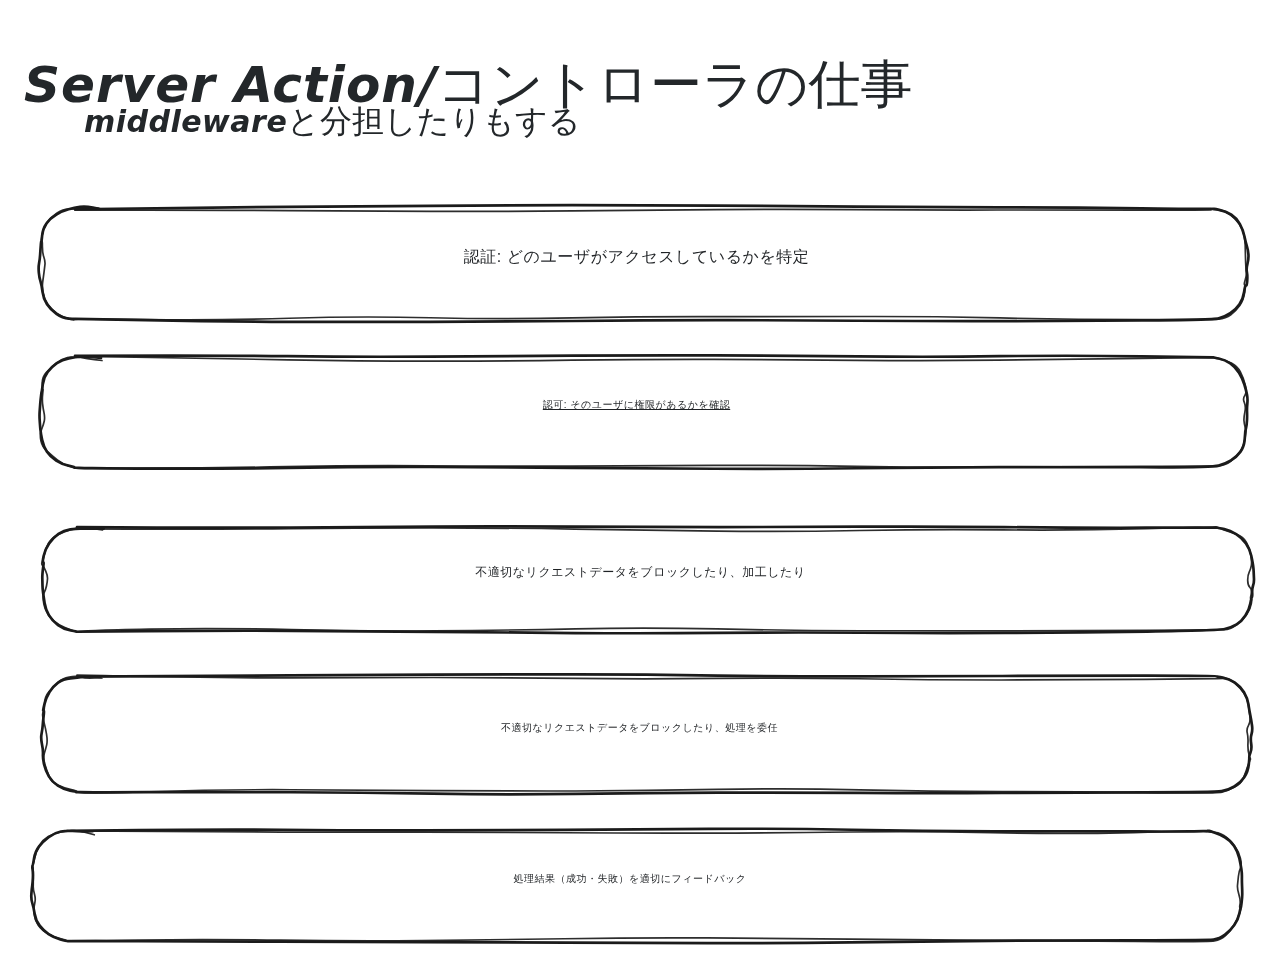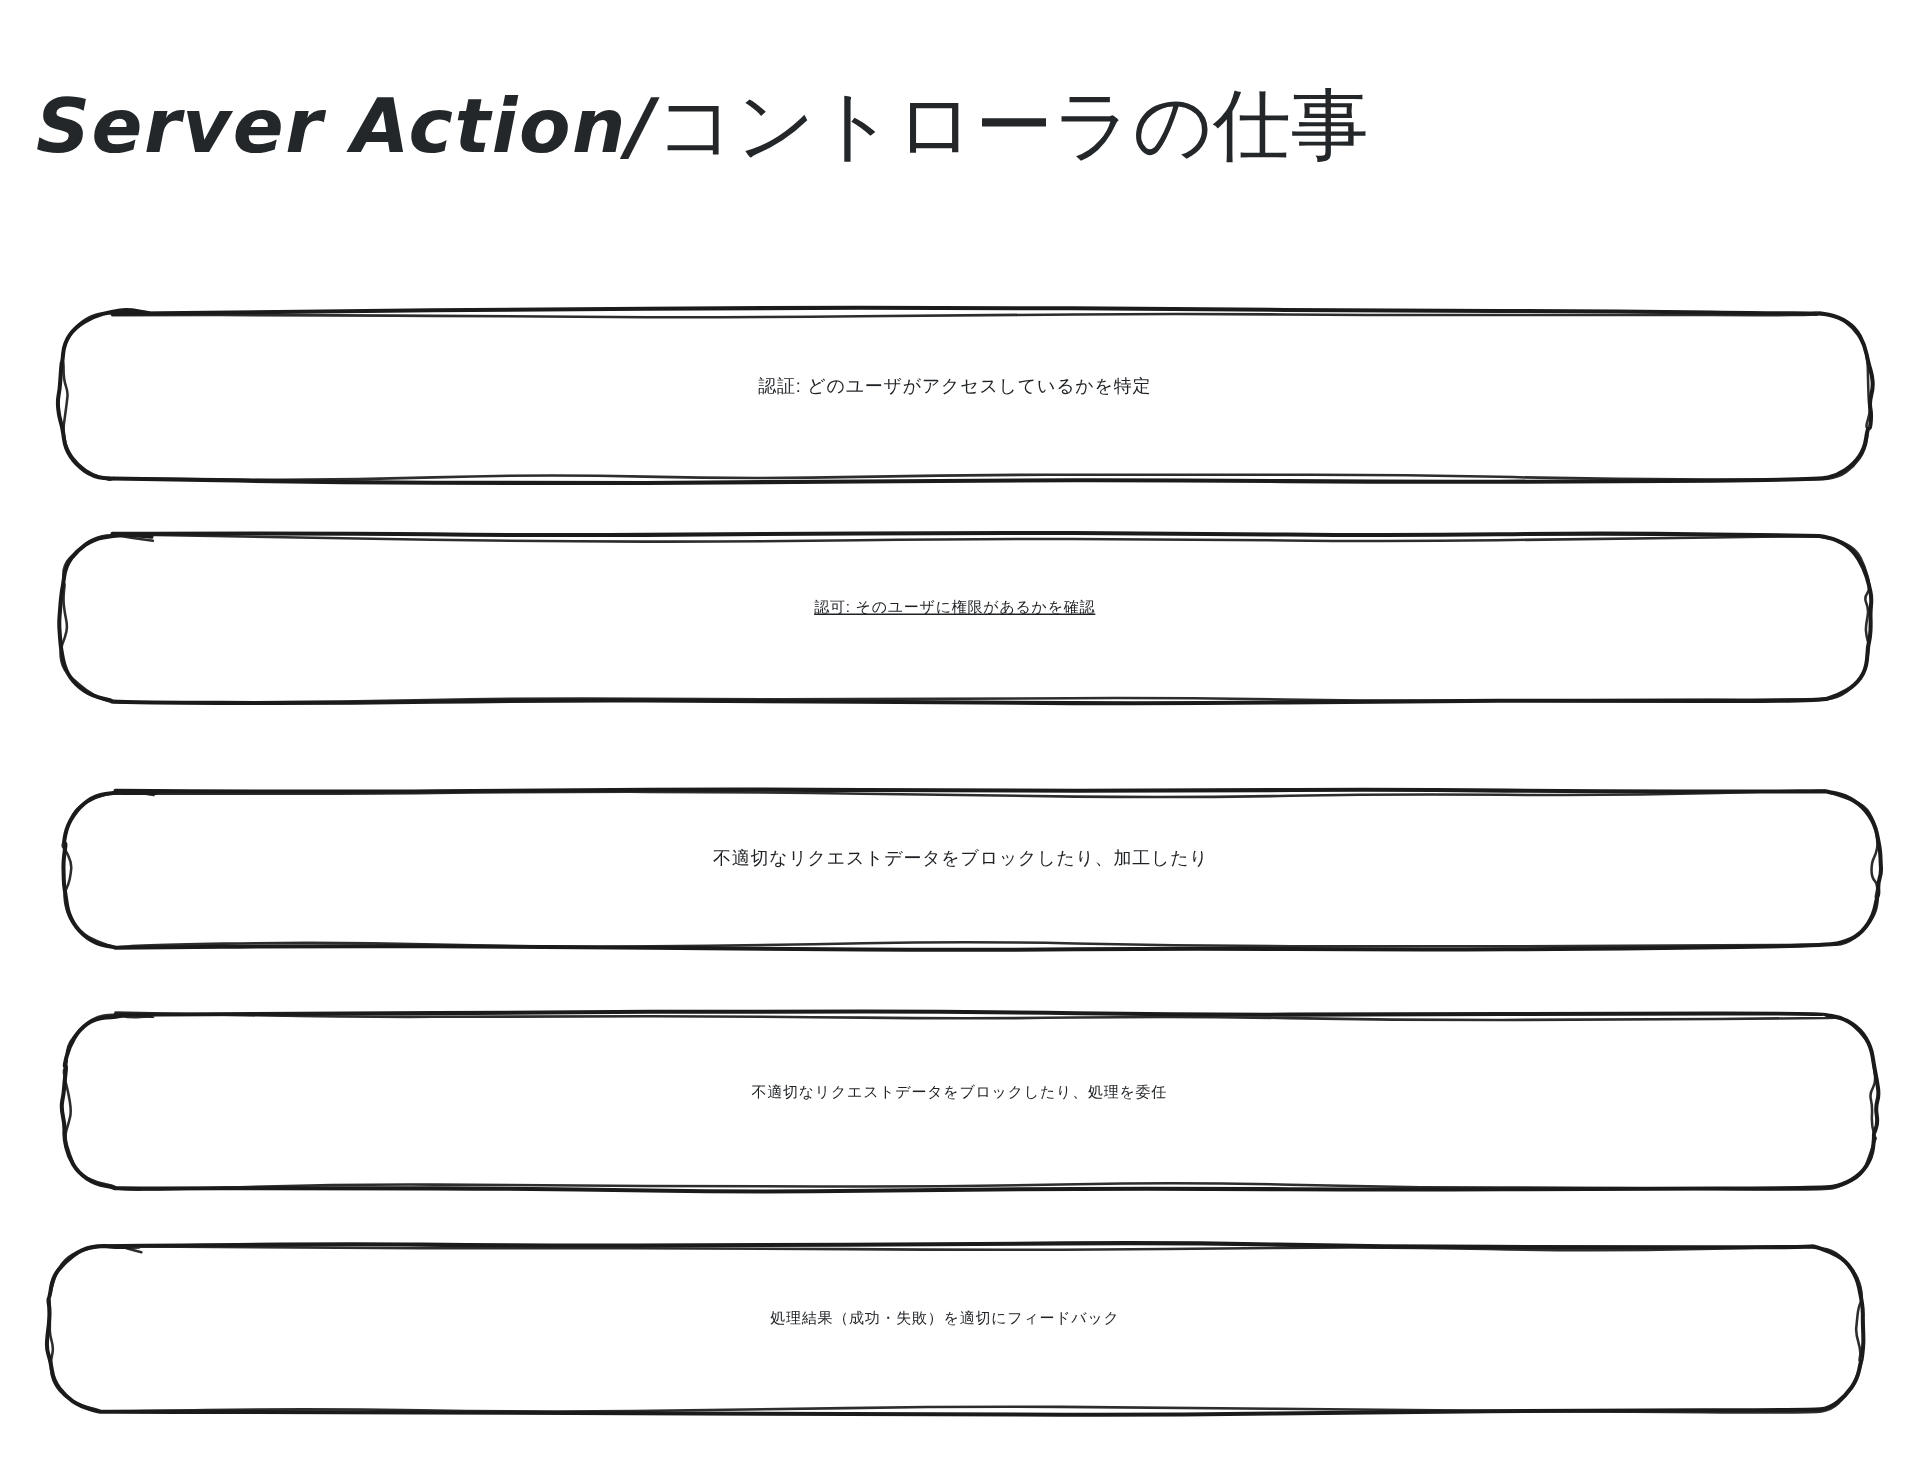--- a/index.html
+++ b/index.html
@@ -106,28 +106,29 @@
 
   
 </style>
 </head>
 <body>
 
 <div id="slide">
 
   <h1 class="title"><span class="latin">Server Action/</span><span class="jp">コントローラの仕事</span></h1>
 
+  <div class="subtitle"><span class="latin">middleware</span><span class="jp">と分担したりもする</span></div>
 
   <div id="box-layer">
       <div class="box" style="left: 34px; top: 201px; width: 1205px; height: 112px;">
         <svg width="1219" height="126" viewBox="-7 -7 1219 126">
           <path class="sketch-stroke" d="M 34.00 1.26 Q 175.55 -0.72 247.35 -1.18 Q 319.14 -1.65 389.54 -2.22 Q 459.94 -2.78 531.40 -2.86 Q 602.86 -2.94 674.13 -2.45 Q 745.41 -1.95 815.53 -1.38 Q 885.65 -0.80 957.35 -0.67 Q 1029.04 -0.55 1100.23 0.34 Q 1171.41 1.23 1171.41 0.86 Q 1171.42 0.50 1178.17 1.84 Q 1184.91 3.18 1190.35 6.75 Q 1195.78 10.32 1198.90 16.03 Q 1202.02 21.74 1203.41 28.21 Q 1204.79 34.68 1205.93 38.37 Q 1207.08 42.06 1207.41 46.35 Q 1207.74 50.64 1206.48 55.55 Q 1205.22 60.46 1205.90 64.14 Q 1206.59 67.82 1206.20 72.89 Q 1205.82 77.96 1204.96 77.53 Q 1204.10 77.09 1203.10 84.02 Q 1202.11 90.95 1198.46 96.27 Q 1194.81 101.58 1189.28 105.23 Q 1183.74 108.89 1177.76 110.37 Q 1171.77 111.85 1100.75 112.45 Q 1029.72 113.06 958.21 113.19 Q 886.70 113.33 816.09 112.74 Q 745.47 112.16 674.25 112.22 Q 603.04 112.28 531.07 112.99 Q 459.10 113.71 389.09 113.97 Q 319.07 114.23 247.16 113.87 Q 175.25 113.50 104.30 112.17 Q 33.34 110.83 34.13 110.97 Q 34.91 111.11 28.10 110.62 Q 21.30 110.12 15.44 105.93 Q 9.58 101.74 6.00 96.33 Q 2.43 90.92 1.56 84.01 Q 0.68 77.10 -0.50 73.38 Q -1.69 69.66 -2.18 64.51 Q -2.68 59.35 -1.93 55.37 Q -1.18 51.39 -0.88 46.73 Q -0.58 42.08 -0.23 37.62 Q 0.12 33.17 0.29 33.81 Q 0.46 34.45 1.13 27.58 Q 1.80 20.71 5.44 15.47 Q 9.09 10.22 15.37 6.54 Q 21.65 2.86 27.59 1.27 Q 33.53 -0.33 38.97 -1.07 Q 44.41 -1.81 51.82 -0.39 L 59.23 1.04" stroke-width="2.7" stroke="#1b1b1b" opacity="1"></path>
           <path class="sketch-stroke" d="M 34.00 2.13 Q 174.64 1.87 247.34 2.58 Q 320.04 3.30 389.68 3.44 Q 459.31 3.59 532.01 2.83 Q 604.70 2.08 675.56 1.60 Q 746.41 1.13 815.56 1.64 Q 884.71 2.15 956.67 2.01 Q 1028.63 1.87 1099.88 2.05 Q 1171.14 2.23 1170.80 1.65 Q 1170.47 1.07 1177.18 1.87 Q 1183.89 2.67 1188.77 6.25 Q 1193.65 9.82 1197.90 15.59 Q 1202.14 21.36 1203.12 27.55 Q 1204.10 33.74 1204.20 37.30 Q 1204.29 40.86 1204.38 45.24 Q 1204.46 49.62 1204.68 55.29 Q 1204.91 60.95 1205.36 63.91 Q 1205.80 66.86 1204.26 71.82 Q 1202.72 76.77 1203.67 76.96 Q 1204.61 77.15 1203.61 84.59 Q 1202.60 92.02 1198.75 97.51 Q 1194.91 102.99 1189.81 106.70 Q 1184.72 110.41 1177.45 111.08 Q 1170.17 111.75 1099.95 111.63 Q 1029.72 111.50 958.69 109.89 Q 887.66 108.28 815.26 108.52 Q 742.86 108.77 673.13 108.56 Q 603.40 108.35 531.54 109.93 Q 459.68 111.50 389.01 109.75 Q 318.34 108.00 248.33 110.24 Q 178.31 112.48 105.27 111.56 Q 32.23 110.64 32.89 111.54 Q 33.55 112.44 27.26 110.60 Q 20.96 108.76 16.06 105.38 Q 11.16 101.99 7.18 96.65 Q 3.20 91.30 2.09 85.05 Q 0.99 78.80 1.71 73.86 Q 2.43 68.91 3.06 63.97 Q 3.69 59.02 3.98 56.19 Q 4.28 53.36 2.84 49.07 Q 1.40 44.79 1.39 38.45 Q 1.38 32.11 0.68 33.04 Q -0.02 33.96 1.19 26.96 Q 2.40 19.95 6.29 14.32 Q 10.19 8.68 16.10 4.93 Q 22.00 1.18 27.35 1.02 Q 32.70 0.86 39.11 0.04 Q 45.51 -0.78 51.57 -0.27 L 57.63 0.23" stroke-width="1.7" stroke="#1b1b1b" opacity="0.92"></path>
         </svg>
-        <div class="box-label" style="font-size: 12px;">認証: どのユーザがアクセスしているかを特定</div>
+        <div class="box-label" style="font-size: 16px;">認証: どのユーザがアクセスしているかを特定</div>
       </div>
       <div class="box" style="left: 34px; top: 350px; width: 1205px; height: 110px;">
         <svg width="1219" height="124" viewBox="-7 -7 1219 124">
           <path class="sketch-stroke" d="M 34.00 -1.18 Q 175.62 -1.73 246.33 -0.85 Q 317.05 0.03 389.19 -0.43 Q 461.32 -0.90 532.43 -1.38 Q 603.55 -1.86 674.50 -1.65 Q 745.45 -1.44 816.49 -0.64 Q 887.54 0.16 958.36 -0.79 Q 1029.19 -1.74 1100.69 -0.68 Q 1172.19 0.38 1171.83 0.28 Q 1171.47 0.19 1177.76 1.46 Q 1184.05 2.72 1189.28 6.38 Q 1194.50 10.04 1198.02 15.76 Q 1201.54 21.48 1203.38 27.51 Q 1205.23 33.54 1206.01 37.69 Q 1206.80 41.83 1206.33 46.53 Q 1205.87 51.23 1206.03 55.04 Q 1206.18 58.86 1205.99 63.28 Q 1205.79 67.70 1205.00 71.17 Q 1204.22 74.63 1204.23 75.21 Q 1204.25 75.80 1203.63 82.79 Q 1203.01 89.79 1199.34 94.89 Q 1195.66 99.99 1189.91 103.35 Q 1184.15 106.71 1177.69 108.65 Q 1171.24 110.58 1099.90 110.25 Q 1028.56 109.92 957.91 110.15 Q 887.27 110.38 815.81 111.24 Q 744.36 112.10 673.31 111.75 Q 602.26 111.39 530.80 110.81 Q 459.35 110.23 389.02 110.00 Q 318.69 109.78 247.73 110.86 Q 176.77 111.94 104.96 111.58 Q 33.14 111.22 33.50 110.57 Q 33.85 109.92 27.47 108.60 Q 21.08 107.28 15.24 103.53 Q 9.41 99.78 5.95 94.65 Q 2.49 89.52 1.12 82.88 Q -0.25 76.23 -0.66 71.81 Q -1.07 67.39 -1.35 62.76 Q -1.63 58.14 -1.30 53.84 Q -0.97 49.54 -0.69 45.96 Q -0.40 42.38 0.07 38.67 Q 0.53 34.97 0.66 34.72 Q 0.79 34.47 1.79 27.34 Q 2.79 20.20 6.70 15.05 Q 10.61 9.89 15.89 6.23 Q 21.17 2.57 27.88 1.31 Q 34.59 0.05 39.91 -0.25 Q 45.24 -0.54 52.62 0.13 L 60.00 0.81" stroke-width="2.7" stroke="#1b1b1b" opacity="1"></path>
           <path class="sketch-stroke" d="M 34.00 -0.85 Q 177.61 1.68 246.82 2.82 Q 316.03 3.96 388.91 4.07 Q 461.78 4.18 531.04 3.16 Q 600.29 2.15 673.66 2.33 Q 747.02 2.52 816.01 3.28 Q 885.00 4.04 956.64 3.14 Q 1028.27 2.23 1100.61 1.35 Q 1172.94 0.46 1171.47 0.32 Q 1170.00 0.18 1177.55 1.73 Q 1185.09 3.27 1190.75 6.26 Q 1196.41 9.25 1199.37 14.83 Q 1202.33 20.42 1204.23 27.92 Q 1206.12 35.43 1203.85 38.49 Q 1201.57 41.54 1203.29 45.40 Q 1205.01 49.25 1203.89 54.88 Q 1202.77 60.50 1202.96 63.45 Q 1203.14 66.39 1204.19 70.27 Q 1205.25 74.16 1205.08 74.32 Q 1204.91 74.47 1203.99 81.71 Q 1203.06 88.94 1199.24 94.52 Q 1195.43 100.10 1189.71 104.32 Q 1184.00 108.54 1177.29 108.92 Q 1170.58 109.31 1099.87 109.45 Q 1029.16 109.58 958.27 110.08 Q 887.38 110.58 815.24 109.35 Q 743.10 108.11 672.44 108.45 Q 601.77 108.79 529.98 109.08 Q 458.19 109.37 387.19 108.84 Q 316.19 108.30 245.60 109.68 Q 175.01 111.05 105.65 111.22 Q 36.28 111.39 34.55 111.13 Q 32.82 110.87 27.06 108.79 Q 21.30 106.71 16.31 102.86 Q 11.31 99.01 6.28 94.46 Q 1.24 89.91 -0.10 83.71 Q -1.44 77.52 0.55 72.50 Q 2.54 67.48 3.27 63.96 Q 4.00 60.43 3.04 55.89 Q 2.08 51.35 1.59 46.81 Q 1.11 42.27 1.67 36.99 Q 2.24 31.70 1.88 32.52 Q 1.51 33.33 1.28 26.63 Q 1.05 19.94 5.19 15.47 Q 9.34 10.99 14.73 6.62 Q 20.11 2.25 26.45 0.69 Q 32.80 -0.87 39.55 0.36 Q 46.30 1.59 53.62 2.55 L 60.93 3.52" stroke-width="1.7" stroke="#1b1b1b" opacity="0.92"></path>
         </svg>
         <div class="box-label" style="font-size: 10px; text-decoration: underline;">認可: そのユーザに権限があるかを確認</div>
       </div>
       <div class="box" style="left: 36px; top: 521px; width: 1209px; height: 103px;">
         <svg width="1223" height="117" viewBox="-7 -7 1223 117">

